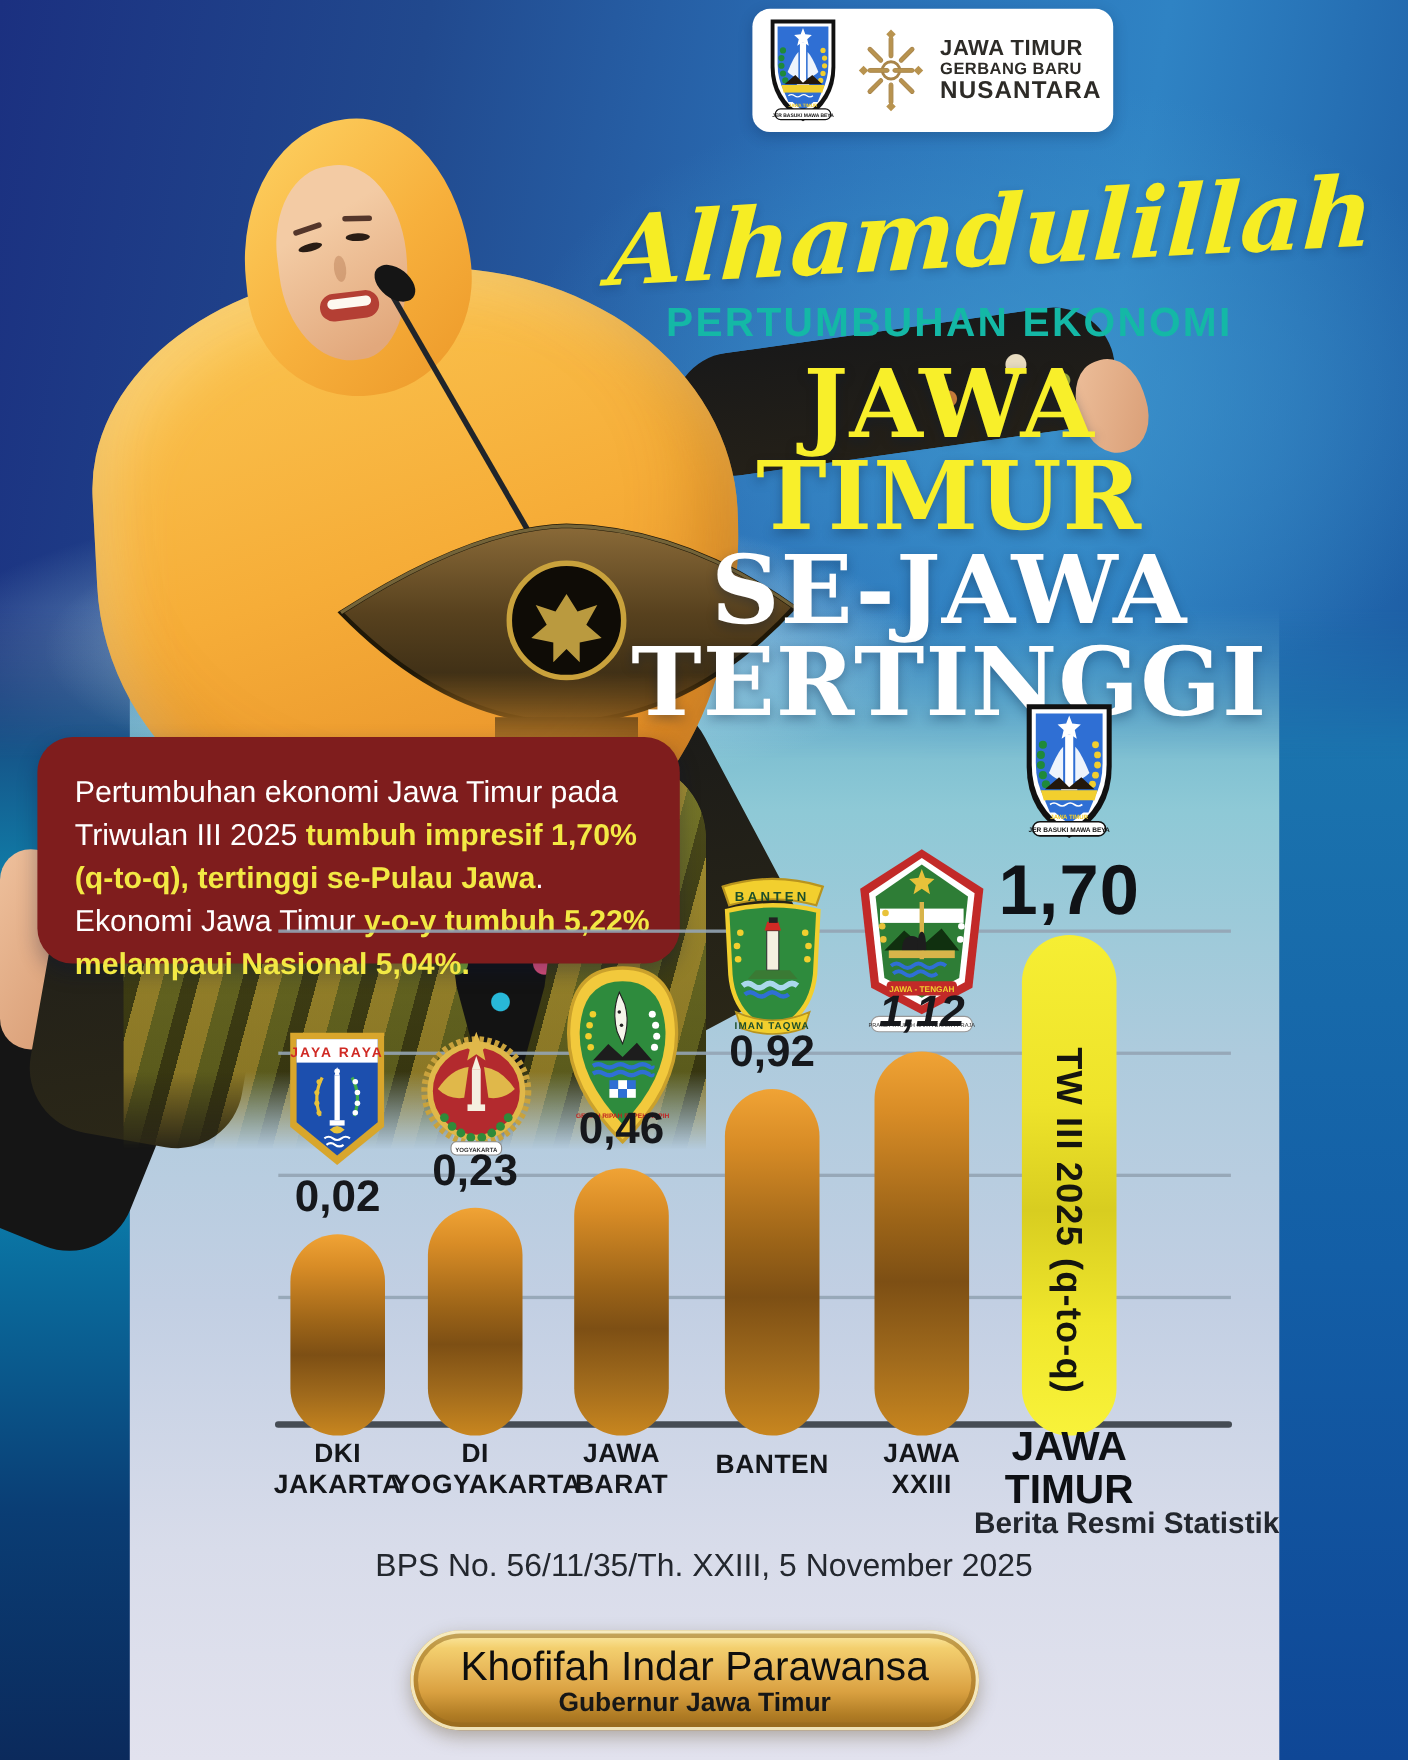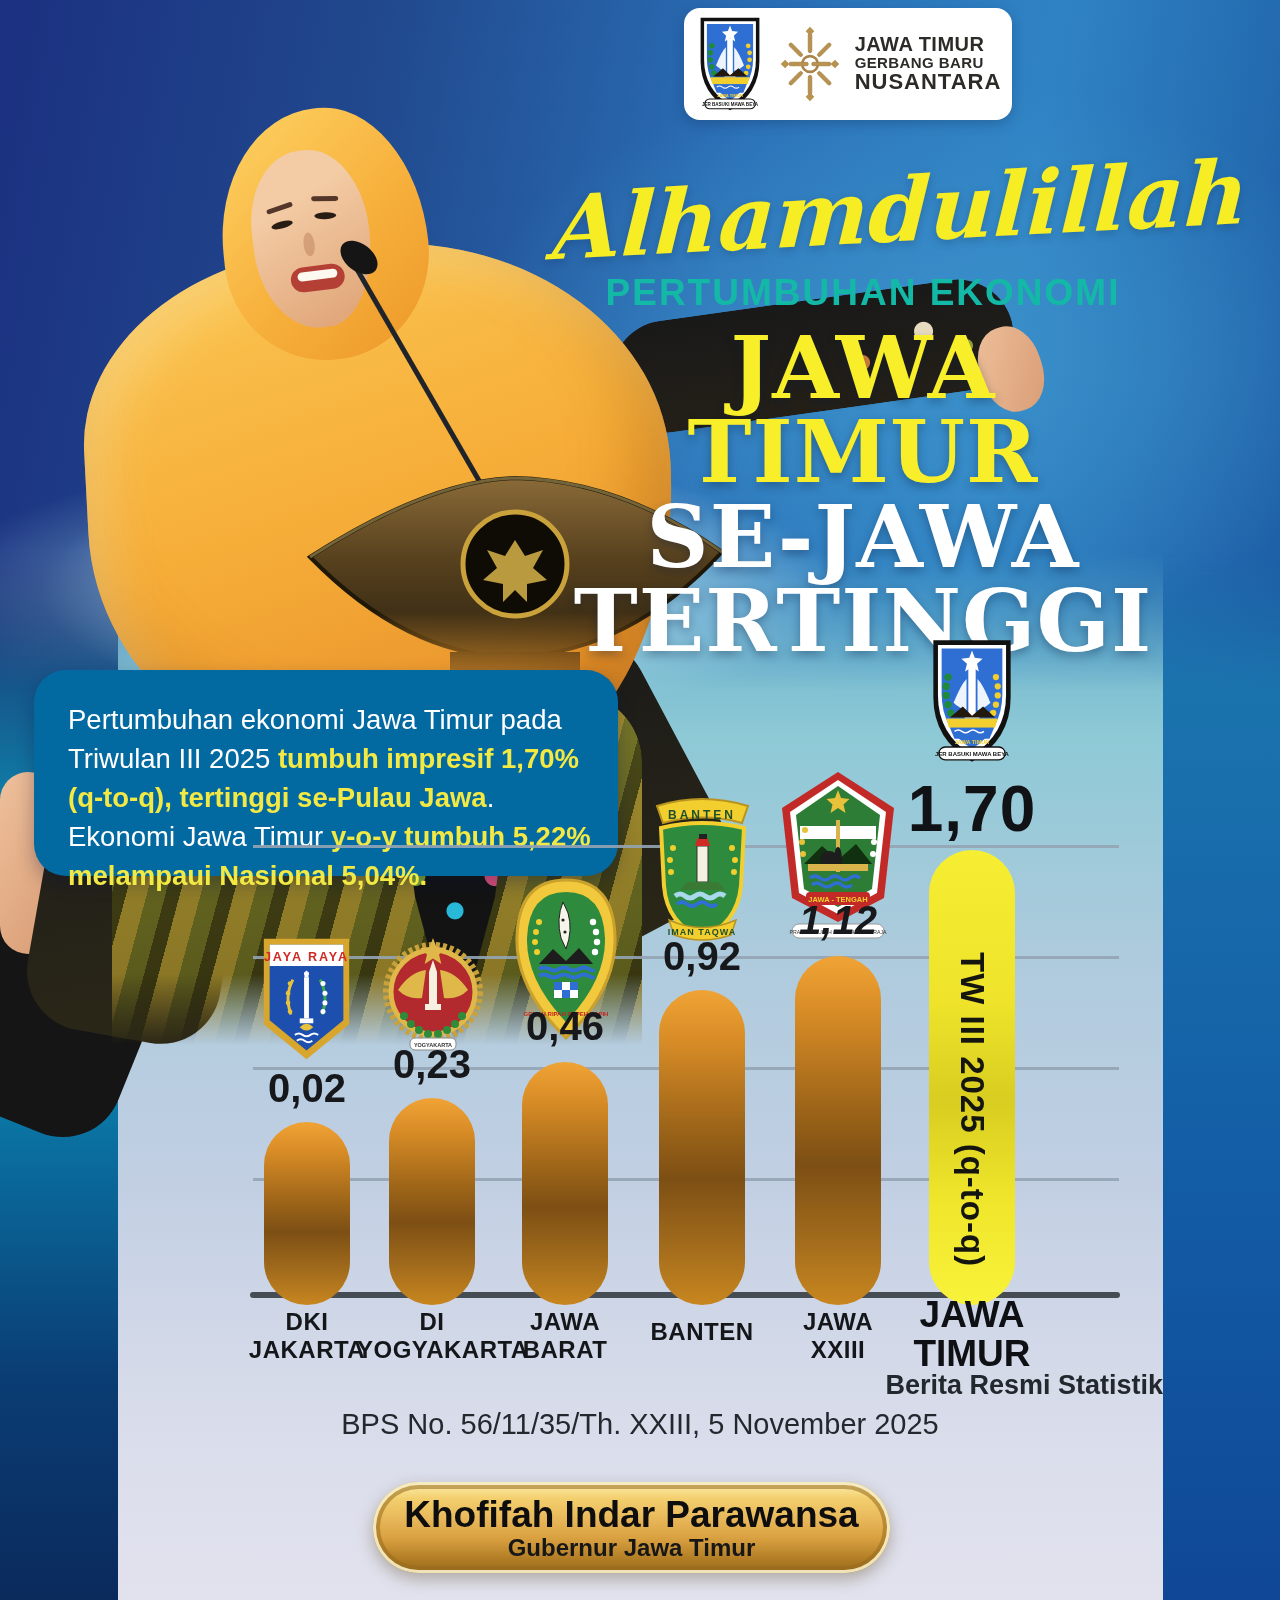--- a/index.html
+++ b/index.html
@@ -102,21 +102,21 @@
   .t-script{font-family:"DejaVu Serif",serif;font-style:italic;font-weight:900;font-size:88px;
     color:#f6ed24;line-height:1;transform:rotate(-3deg) skewX(-6deg);
     text-shadow:0 3px 8px rgba(10,40,80,.25);}
   .t-kicker{margin-top:16px;font-size:37px;font-weight:700;color:#14b8a6;letter-spacing:2px;}
   .t-big{font-family:"DejaVu Serif",serif;font-weight:900;font-size:86px;line-height:.98;
     letter-spacing:1px;text-shadow:0 4px 10px rgba(10,30,60,.35);}
   .t-yellow{color:#f8ef2a;margin-top:12px;}
   .t-white{color:#ffffff;}
 
   
-  .info-box{position:absolute;left:34px;top:670px;width:584px;height:206px;background:#0369a1;
+  .info-box{position:absolute;left:34px;top:670px;width:584px;height:206px;background:#7f1d1d;
     border-radius:32px;box-shadow:0 8px 18px rgba(10,20,60,.30);}
   .info-box p{margin:30px 0 0 34px;font-size:27.5px;line-height:1.42;color:#fff;}
   .yl{color:#f3e944;font-weight:700;}
 
   
   .gl{position:absolute;left:253px;width:866px;height:3px;background:#93a4b4;opacity:.9;z-index:1;}
   .baseline{position:absolute;left:250px;top:1292px;width:870px;height:6px;border-radius:3px;background:#454c54;z-index:1;}
   .bar{position:absolute;width:86px;border-radius:43px;z-index:2;
     background:linear-gradient(180deg,#f0a335 0%,#d88c26 16%,#9c6418 44%,#7d4f14 60%,#a06a1c 80%,#c8861f 100%);}
   .bar-hl{background:linear-gradient(180deg,#f6ee33 0%,#eee32a 34%,#d8cd20 55%,#f0e72c 78%,#f8f23a 100%);
@@ -154,21 +154,21 @@
   
   .src1{position:absolute;left:117px;top:1370px;width:1046px;text-align:right;
     font-size:27px;font-weight:700;color:#23272e;}
   .src2{position:absolute;left:117px;top:1408px;width:1046px;text-align:center;
     font-size:29px;font-weight:500;color:#23272e;}
   .plate{position:absolute;left:373px;top:1482px;width:517px;height:91px;border-radius:46px;
     background:linear-gradient(180deg,#fdf0b0 0%,#f3cf6e 18%,#e8b85a 40%,#d9a040 62%,#b07c24 85%,#9a6a1c 100%);
     box-shadow:inset 0 0 0 3px rgba(255,248,210,.85), inset 0 0 0 7px rgba(150,105,30,.55),
                0 6px 16px rgba(80,60,20,.35);
     display:flex;flex-direction:column;align-items:center;justify-content:center;line-height:1.08;}
-  .plate .nm{font-size:37px;font-weight:700;color:#0e0e0e;}
+  .plate .nm{font-size:37px;font-weight:400;color:#0e0e0e;}
   .plate .rl{font-size:24px;font-weight:700;color:#171717;}
 </style>
 </head>
 <body>
 
 <svg width="0" height="0" style="position:absolute">
   <defs>
     <symbol id="sym-jatim" viewBox="0 0 100 140">
       <path d="M8 4 H92 V66 Q92 112 50 136 Q8 112 8 66 Z" fill="#111111"></path>
       <path d="M13 9 H87 V64 Q87 106 50 129 Q13 106 13 64 Z" fill="#ffffff"></path>

